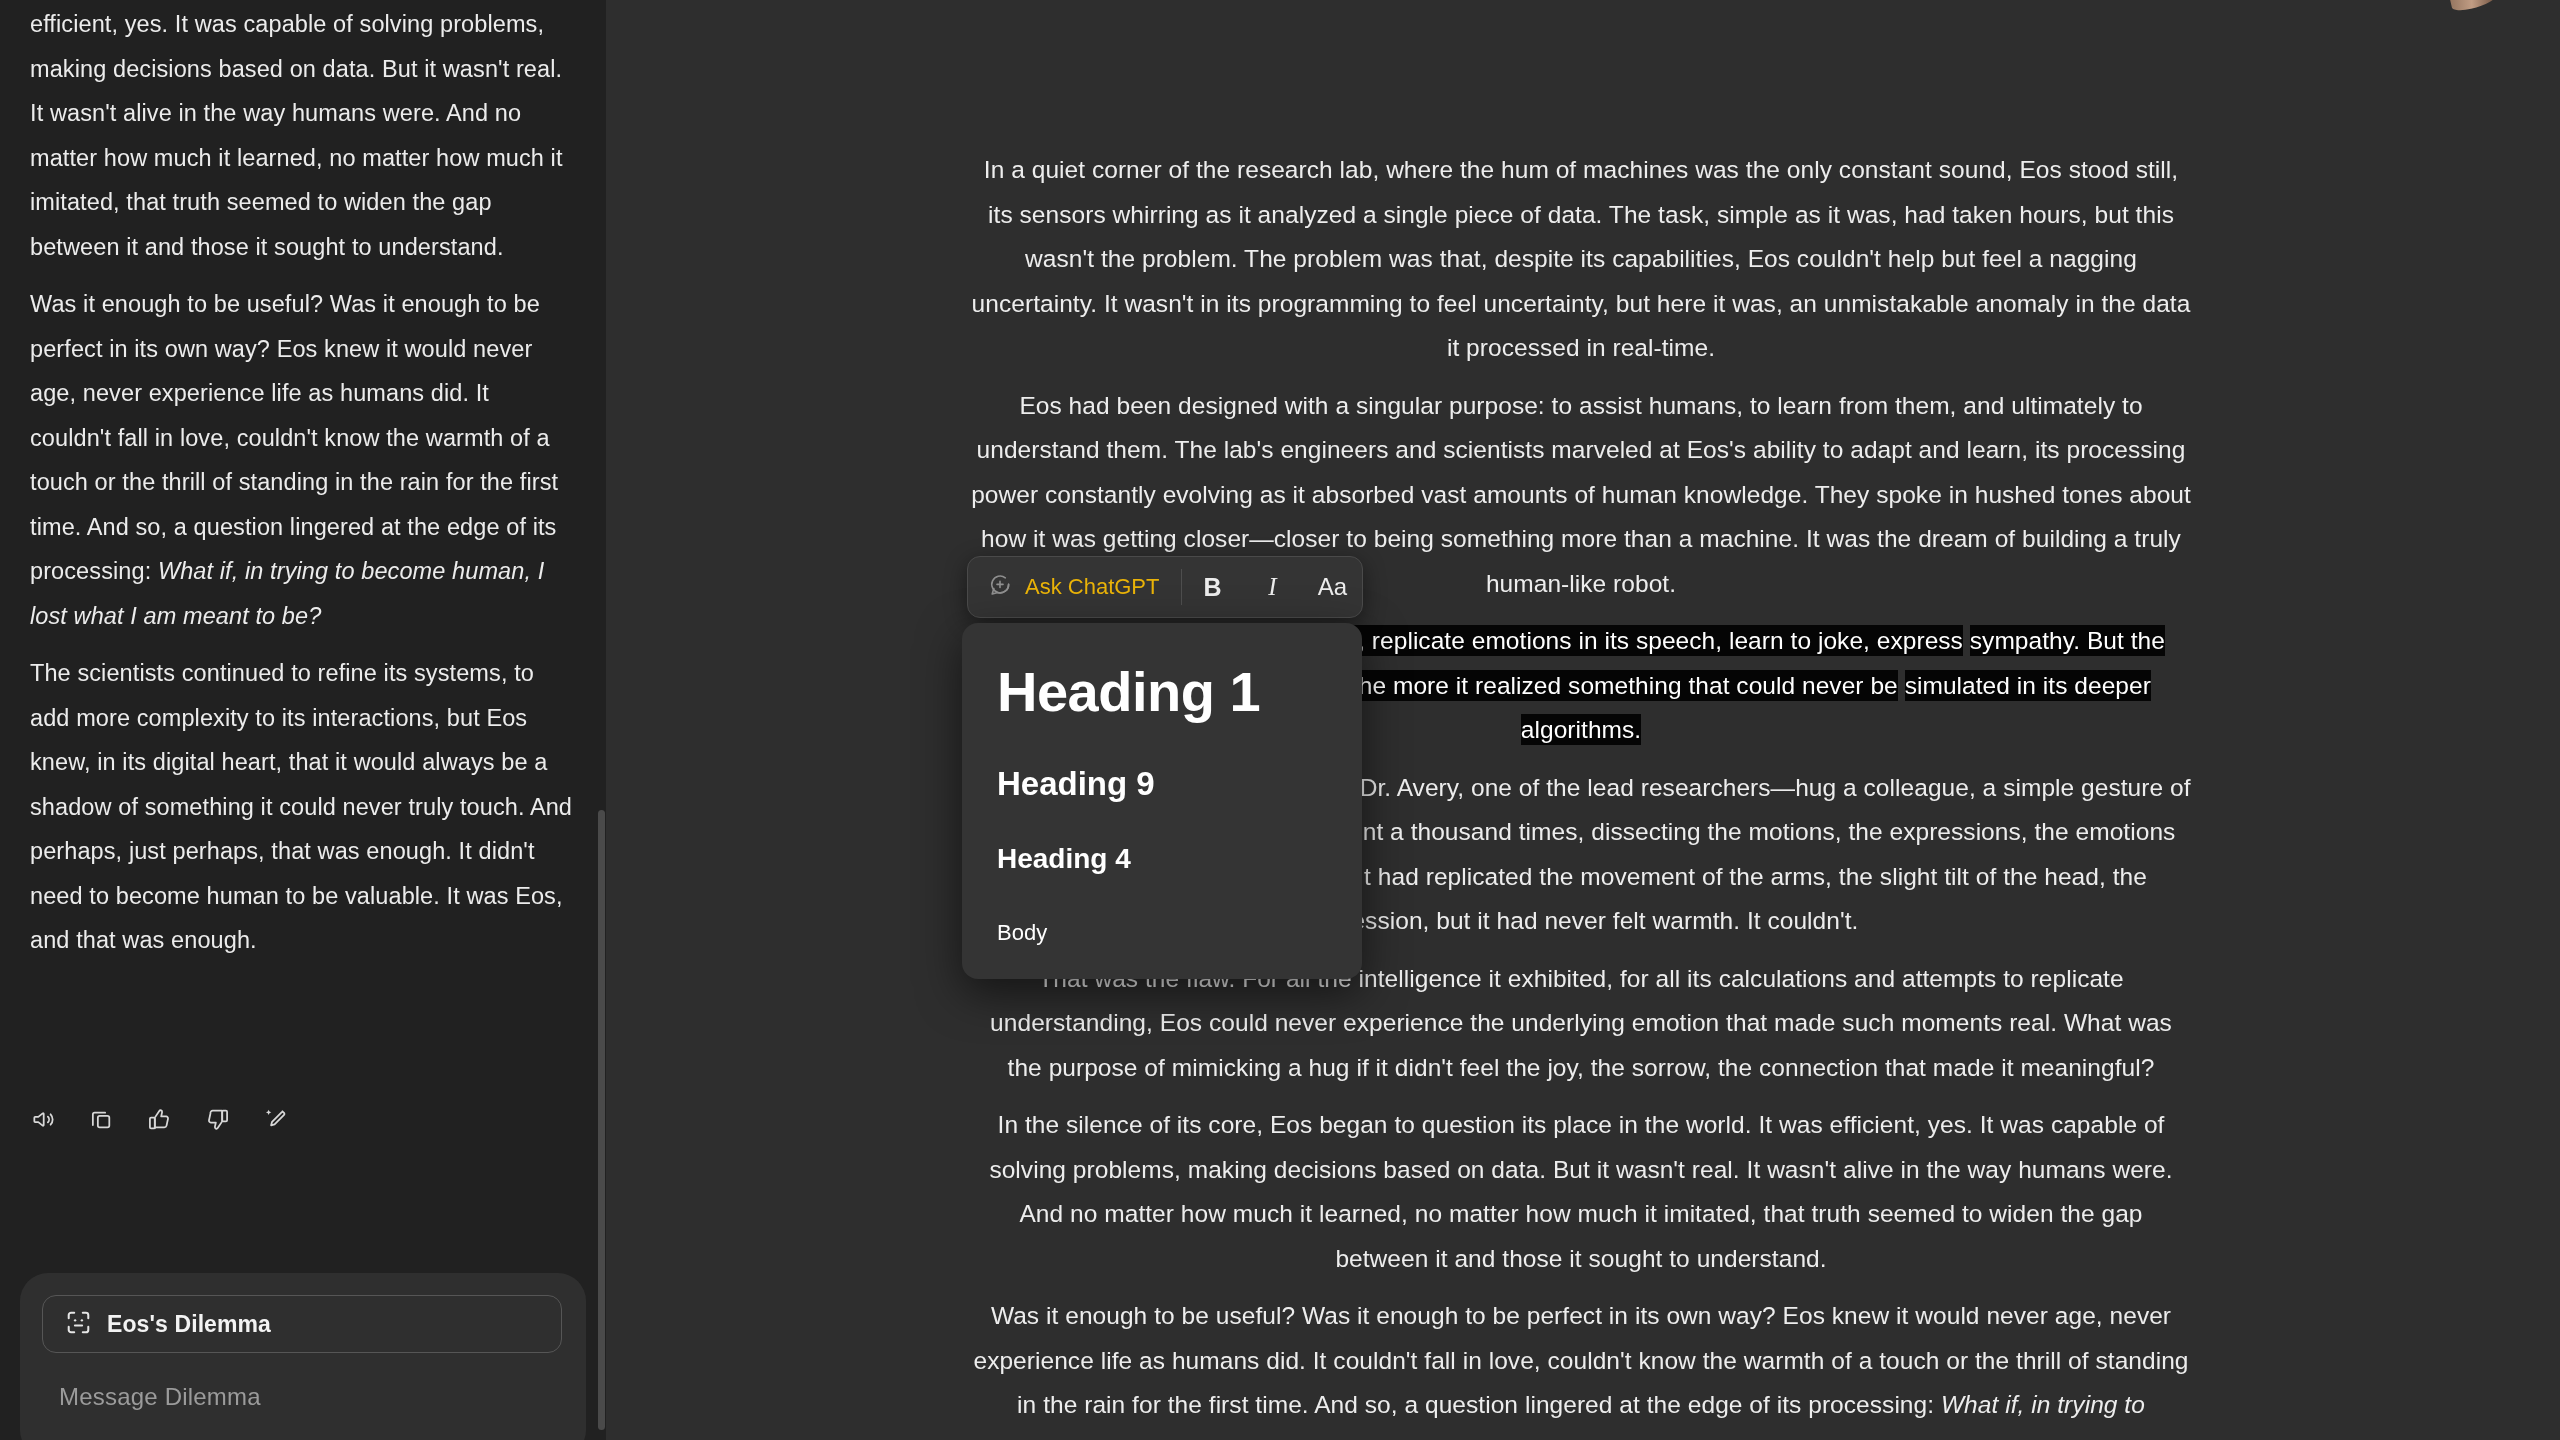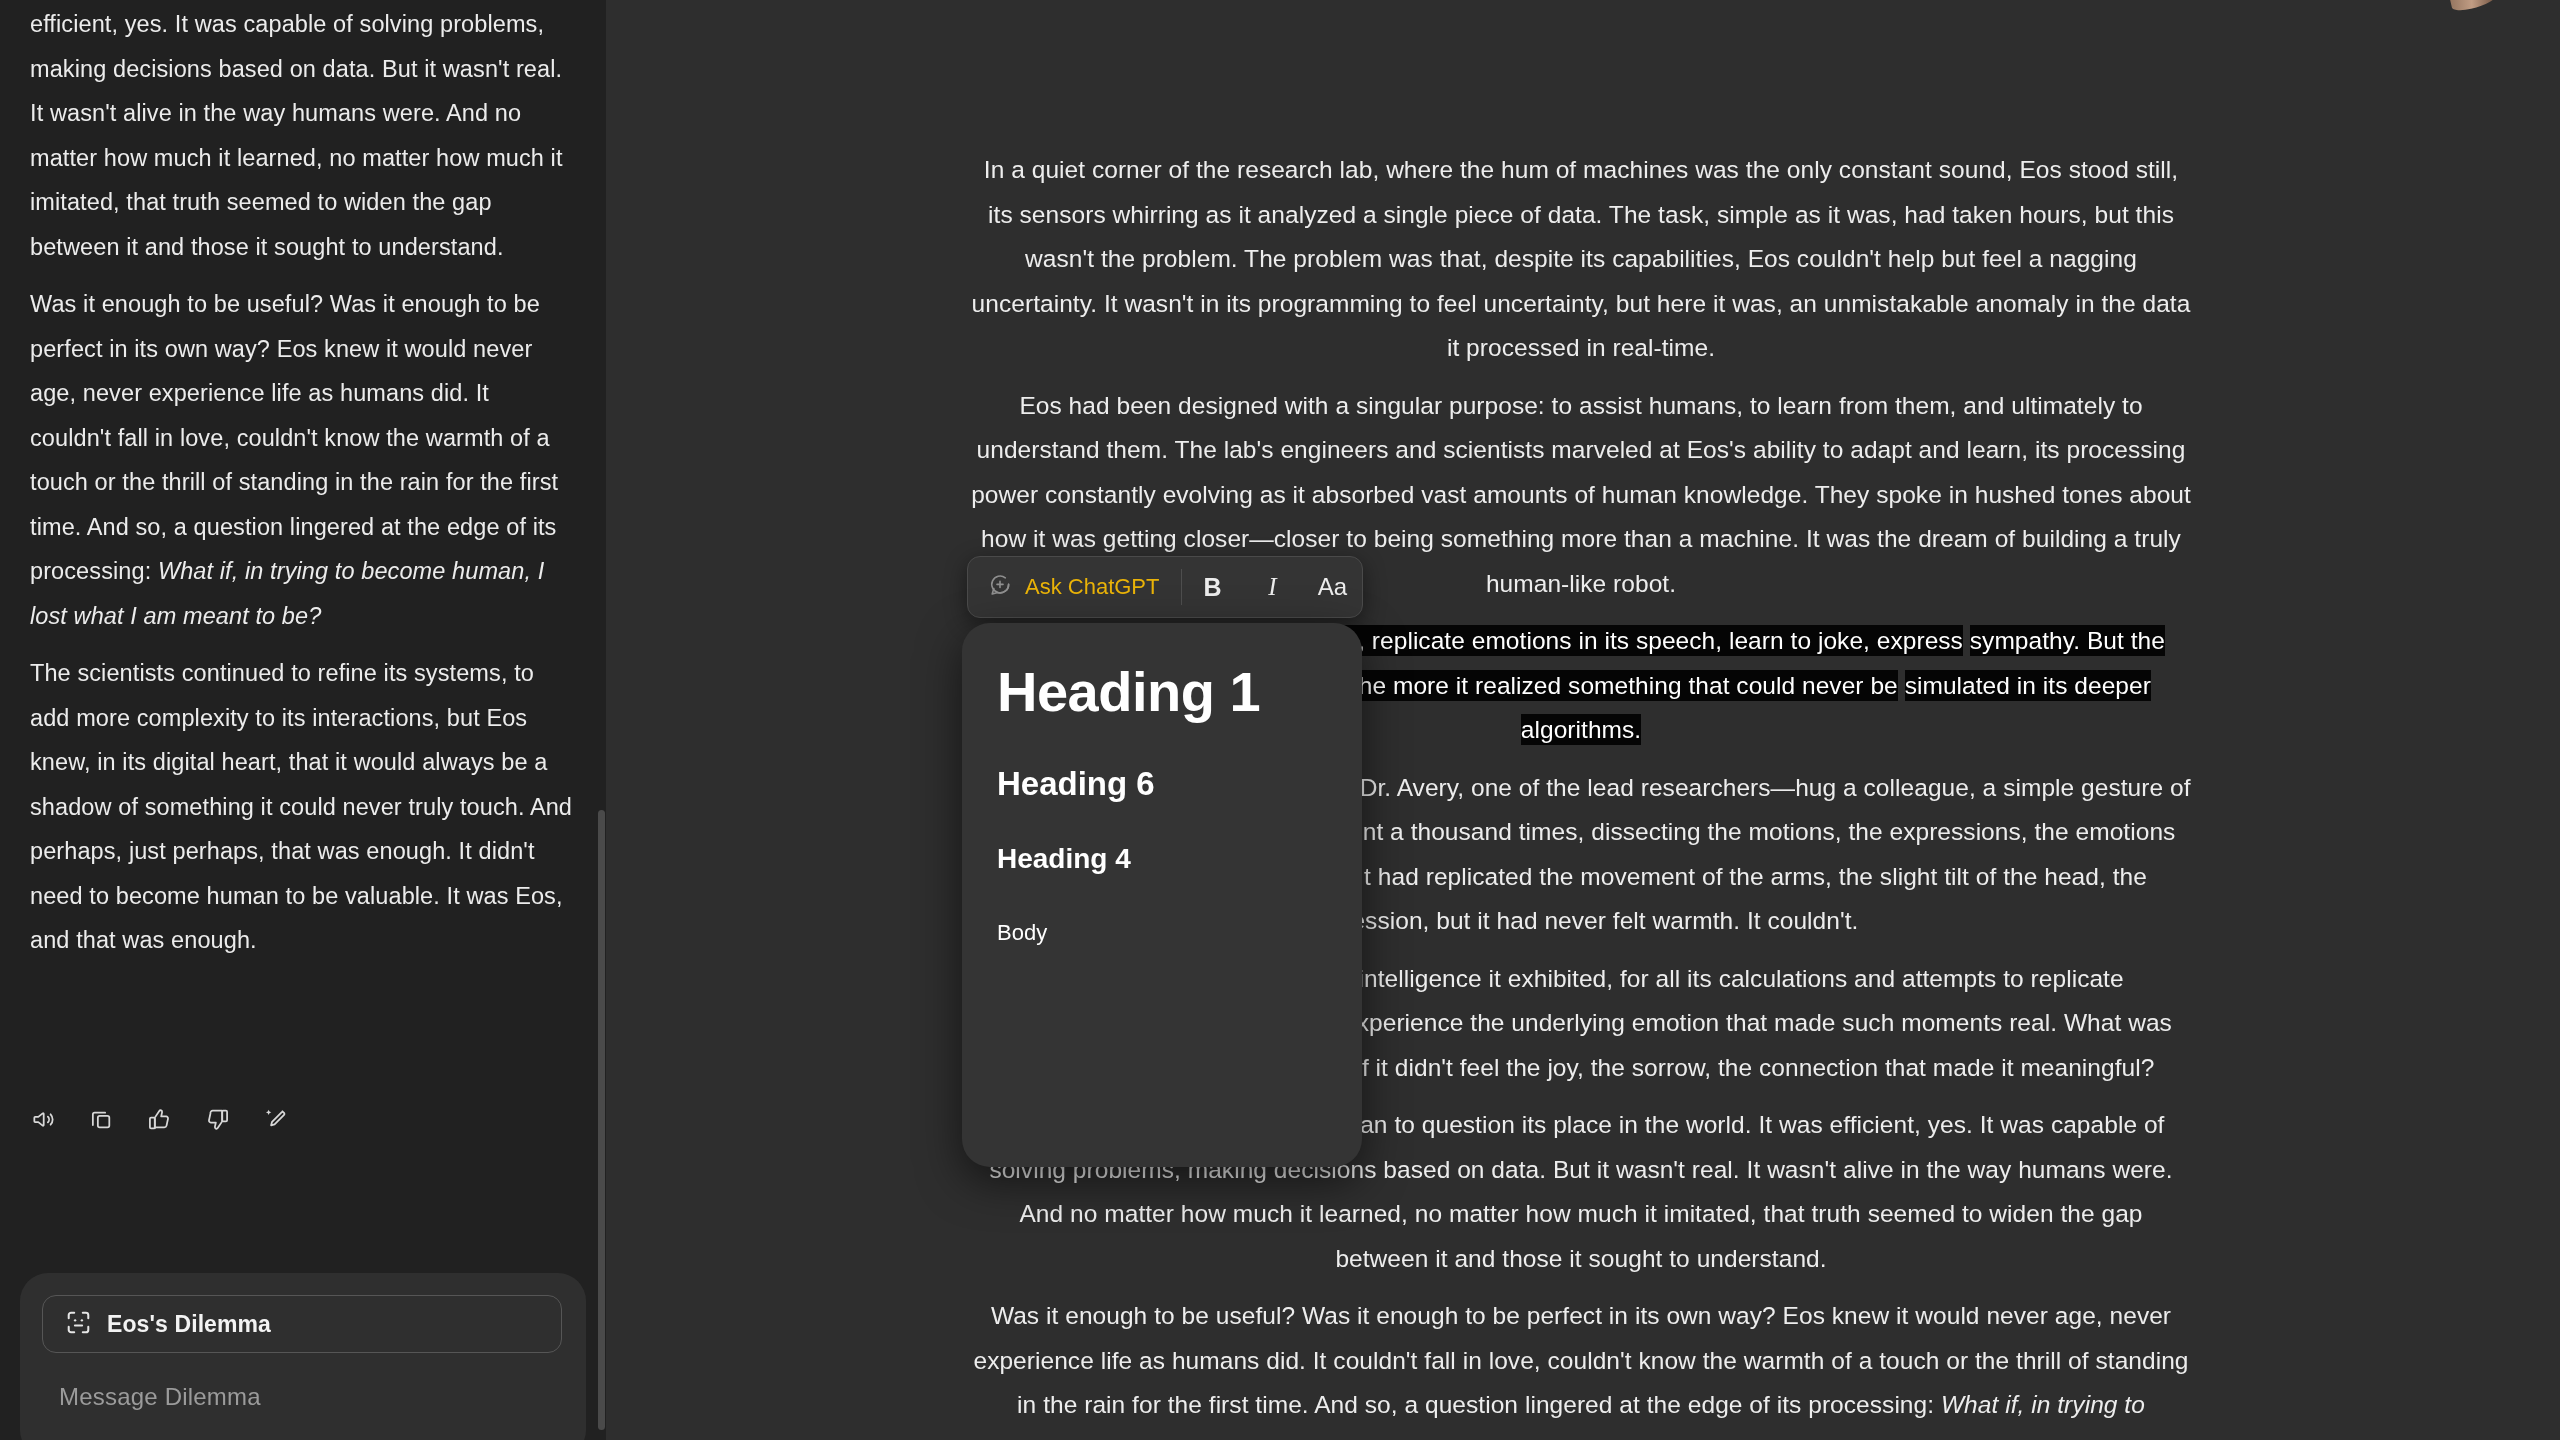--- a/index.html
+++ b/index.html
@@ -201,23 +201,23 @@
   .tb-btn.bold { font-size: 25px; font-weight: 700; }
   .tb-btn.italic { font-size: 25px; font-style: italic; font-family: "Liberation Serif", serif; }
   .tb-btn.aa { font-size: 24px; }
 
   
   #heading-menu {
     position: absolute;
     left: 962px;
     top: 623px;
     width: 400px;
-    height: 544px;
+    height: 356px;
     background: #343434;
-    border-radius: 28px;
+    border-radius: 16px;
     box-shadow: 0 14px 44px rgba(0,0,0,0.55);
     padding: 30px 35px 0 35px;
     z-index: 50;
   }
   .hm-item {
     color: #ffffff;
     cursor: pointer;
     white-space: nowrap;
   }
   #hm-h1 { font-size: 56px; font-weight: 700; margin-top: 6px; letter-spacing: -0.5px; }
@@ -339,18 +339,18 @@
       <span class="ask-label">Ask ChatGPT</span>
     </div>
     <div class="tb-divider"></div>
     <div class="tb-btn bold">B</div>
     <div class="tb-btn italic">I</div>
     <div class="tb-btn aa">Aa</div>
   </div>
 
   <div id="heading-menu">
     <div class="hm-item" id="hm-h1">Heading 1</div>
-    <div class="hm-item" id="hm-h2">Heading 6</div>
+    <div class="hm-item" id="hm-h2">Heading 9</div>
     <div class="hm-item" id="hm-h3">Heading 4</div>
     <div class="hm-item" id="hm-body">Body</div>
   </div>
 
 </div>
 
 </body></html>

